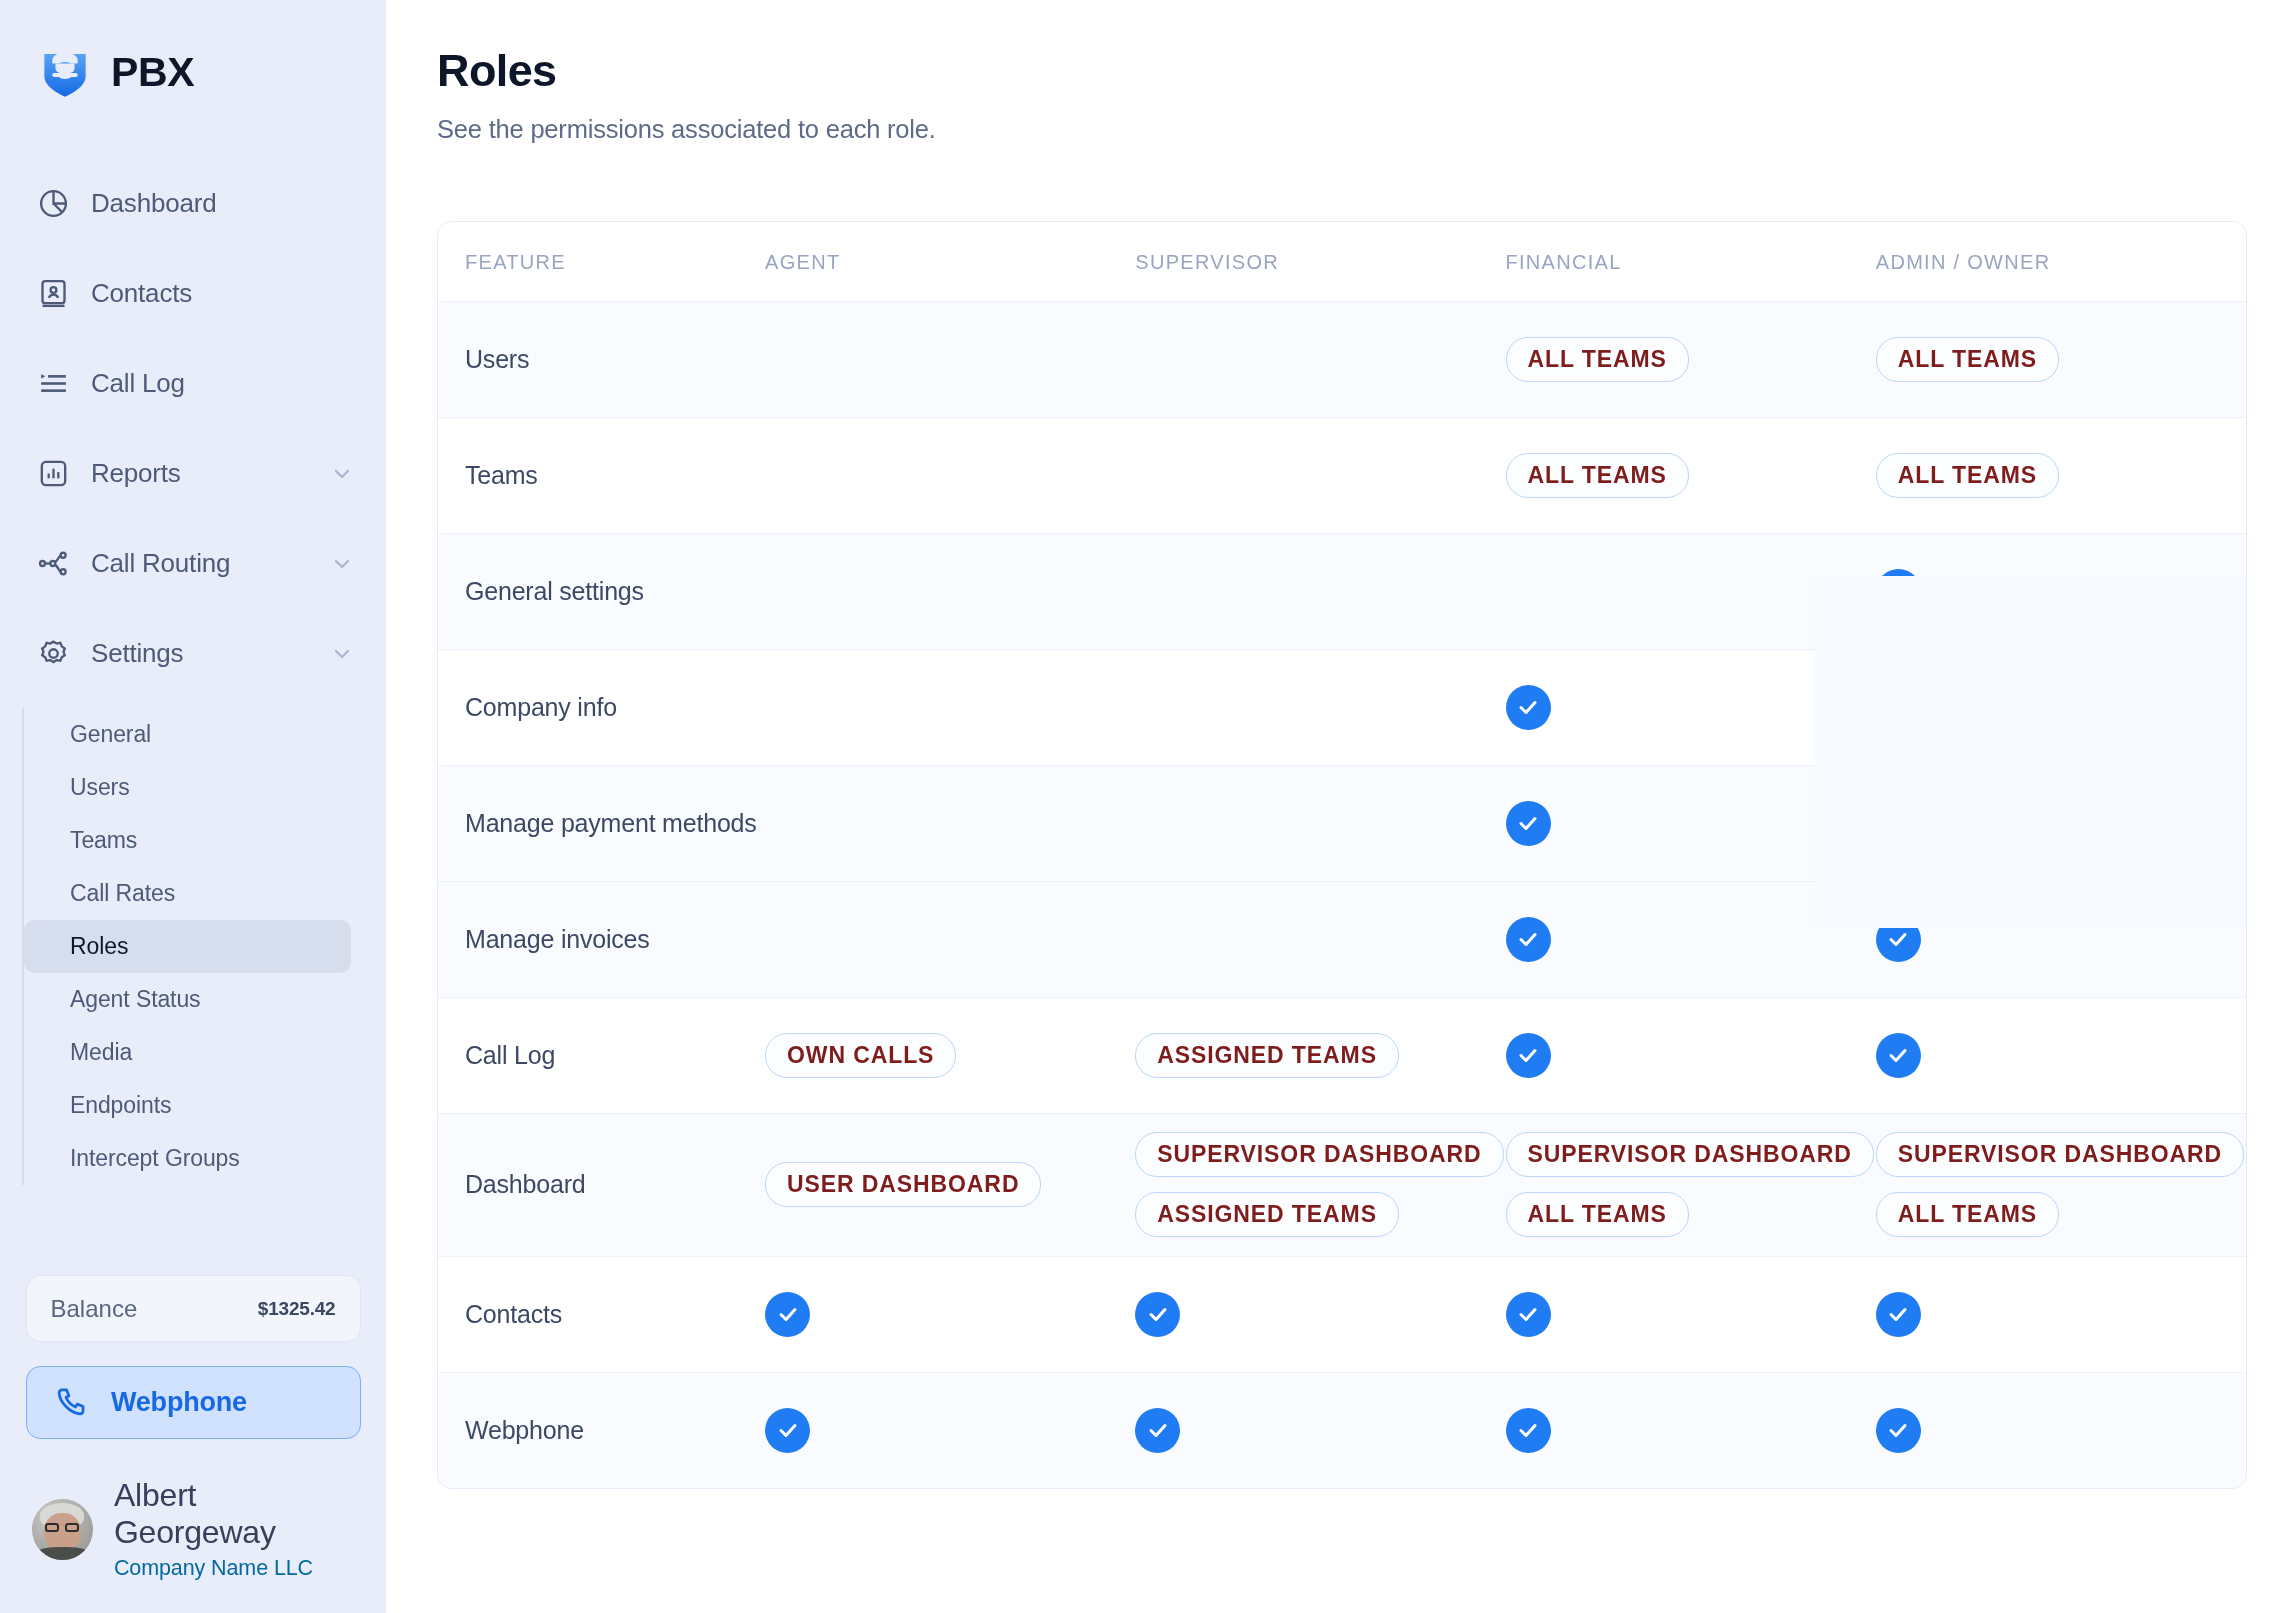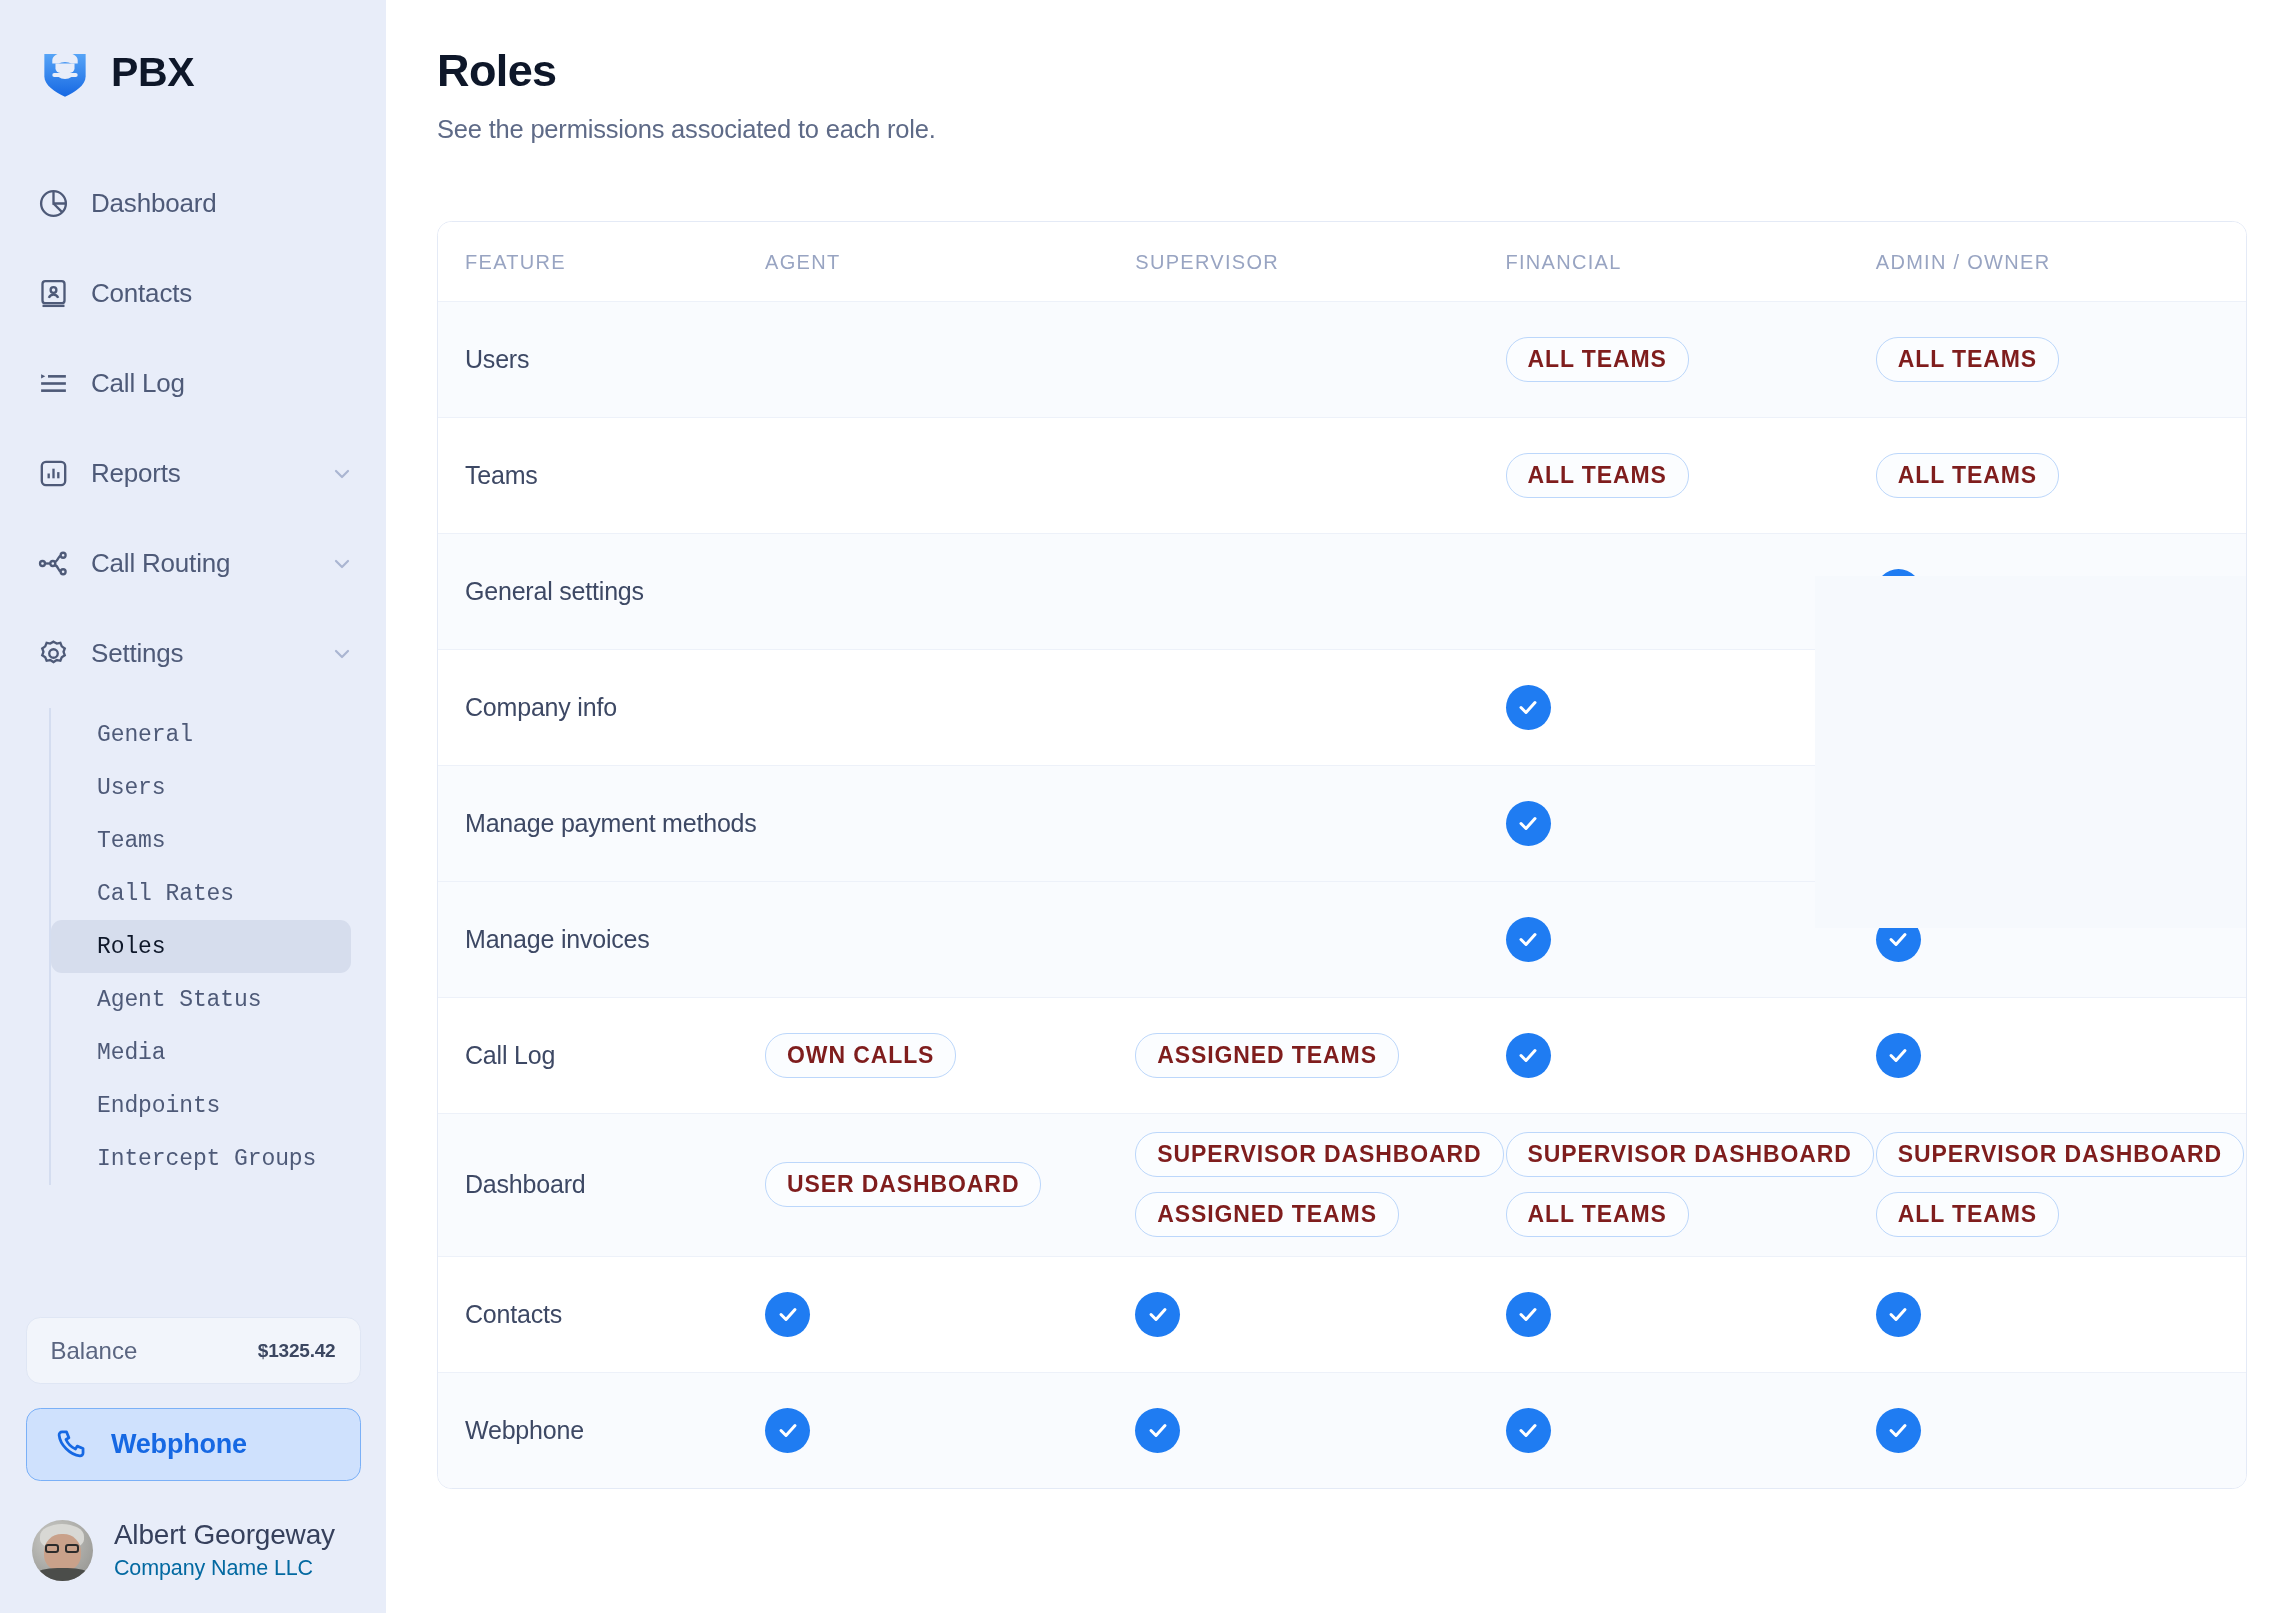--- a/index.html
+++ b/index.html
@@ -43,24 +43,23 @@
   .nav-ico svg { display:block; }
   .nav-label {
     font-size: 26px; font-weight: 500; color: #4e5a78;
     letter-spacing: -0.2px;
   }
   .nav-chev { margin-left: auto; display:flex; align-items:center; }
   .nav-item + .nav-item { margin-top: 29px; }
 
   .subnav {
     margin-top: 24px;
-    margin-left: 49px;
+    margin-left: 22px;
     padding-left: 0px;
     border-left: 2.4px solid #d4ddf0;
-    font-family: Liberation Mono, monospace;
   }
   .subnav-item {
     height: 53px;
     display: flex; align-items: center;
     padding-left: 46px;
     margin-right: 35px;
     border-radius: 11px;
     color: #4e5a78;
     font-size: 23px; font-weight: 400;
     cursor: pointer;
@@ -106,21 +105,21 @@
     width: 61px; height: 61px; border-radius: 50%;
     margin-right: 21px; overflow:hidden; flex:none;
     background: radial-gradient(circle at 38% 32%, #cfcfcb 0%, #a9a9a5 55%, #8e8e8a 100%);
     position: relative;
   }
   .avatar .hair { position:absolute; left:14%; top:8%; width:72%; height:40%; background:#d8d8d4; border-radius:50% 50% 40% 40%; }
   .avatar .face { position:absolute; left:20%; top:24%; width:60%; height:60%; background:#c9a18a; border-radius:48% 48% 44% 44%; }
   .avatar .g1 { position:absolute; left:21%; top:40%; width:23%; height:15%; border:2.4px solid #2b2b2b; border-radius:3.2px; }
   .avatar .g2 { position:absolute; left:54%; top:40%; width:23%; height:15%; border:2.4px solid #2b2b2b; border-radius:3.2px; }
   .avatar .shirt { position:absolute; left:6%; top:80%; width:88%; height:26%; background:#4b4d4a; border-radius:40% 40% 0 0; }
-  .user-name { font-size: 28px; color: #36405c; font-weight: 500; letter-spacing:-0.2px; }
+  .user-name { font-size: 32px; color: #36405c; font-weight: 500; letter-spacing:-0.2px; }
   .user-company { font-size: 21.5px; color: #0369a1; font-weight: 400; margin-top: 4.8px; letter-spacing:-0.1px; }
 
   
   .main { flex: 1; background: #ffffff; padding: 45px 48px 0 51px; position: relative; }
   .page-title { font-size: 45px; font-weight: 700; color: #0e1729; letter-spacing: -0.6px; }
   .page-sub { font-size: 25.5px; color: #5e6a87; margin-top: 17.5px; font-weight: 400; letter-spacing:-0.2px; }
 
   .table-card {
     margin-top: 77px;
     border: 1.6px solid #e4eaf6;

